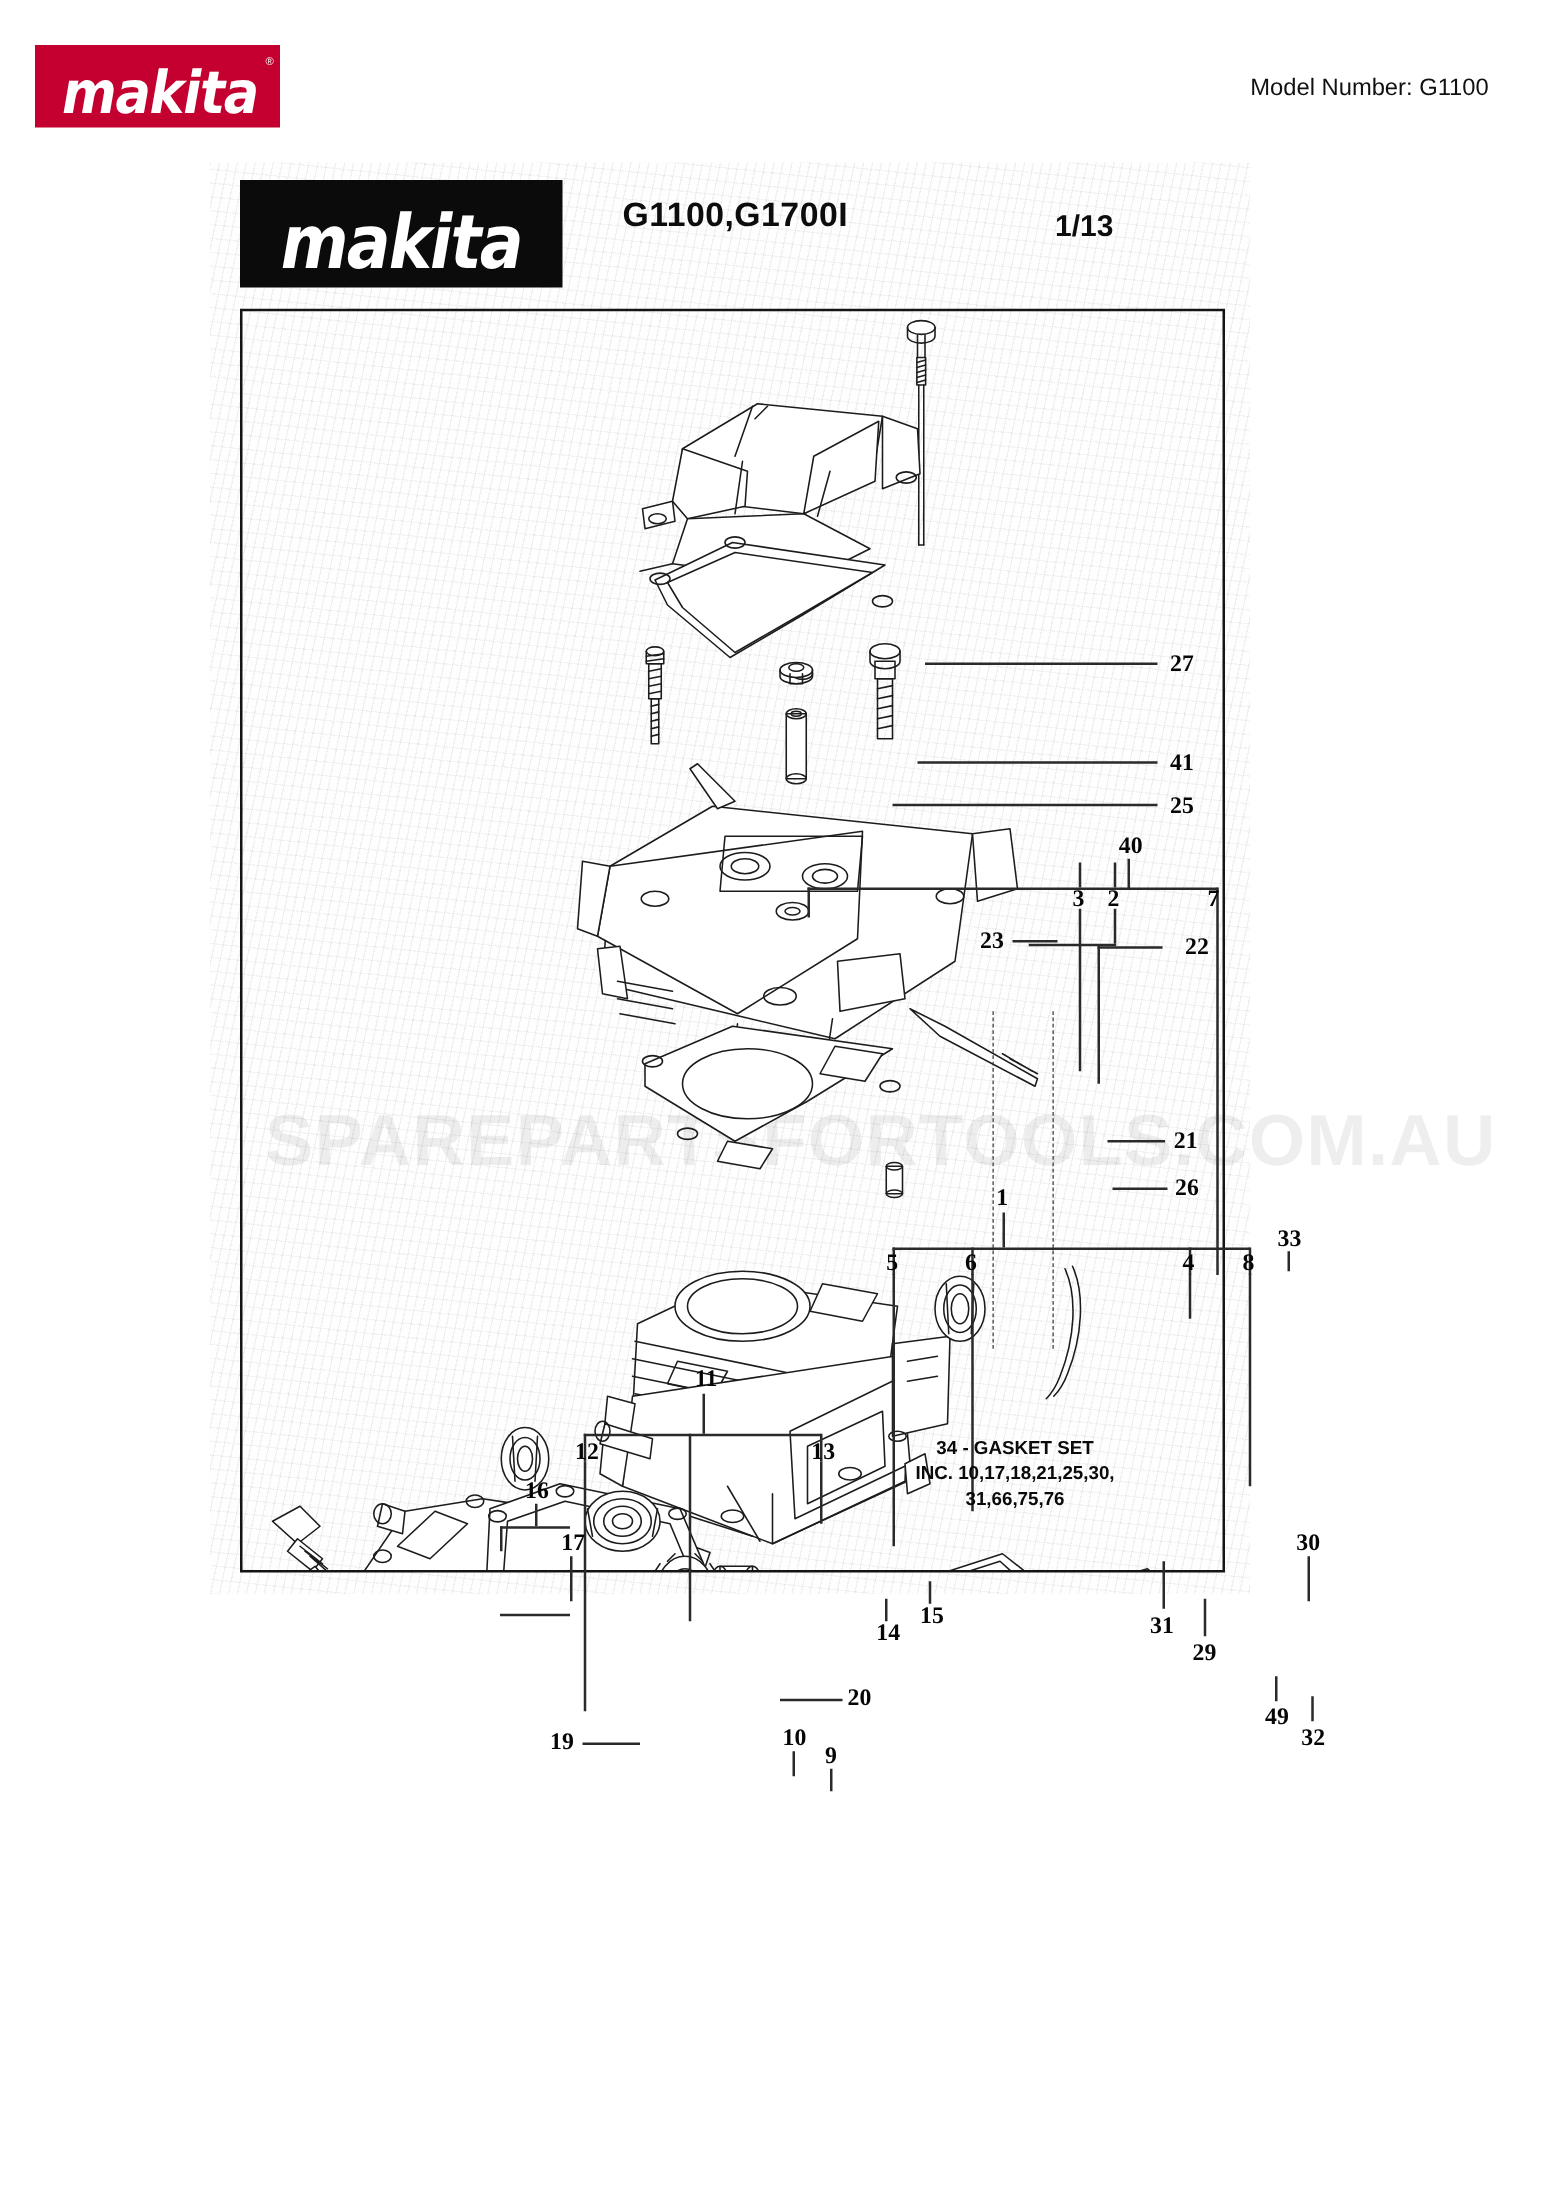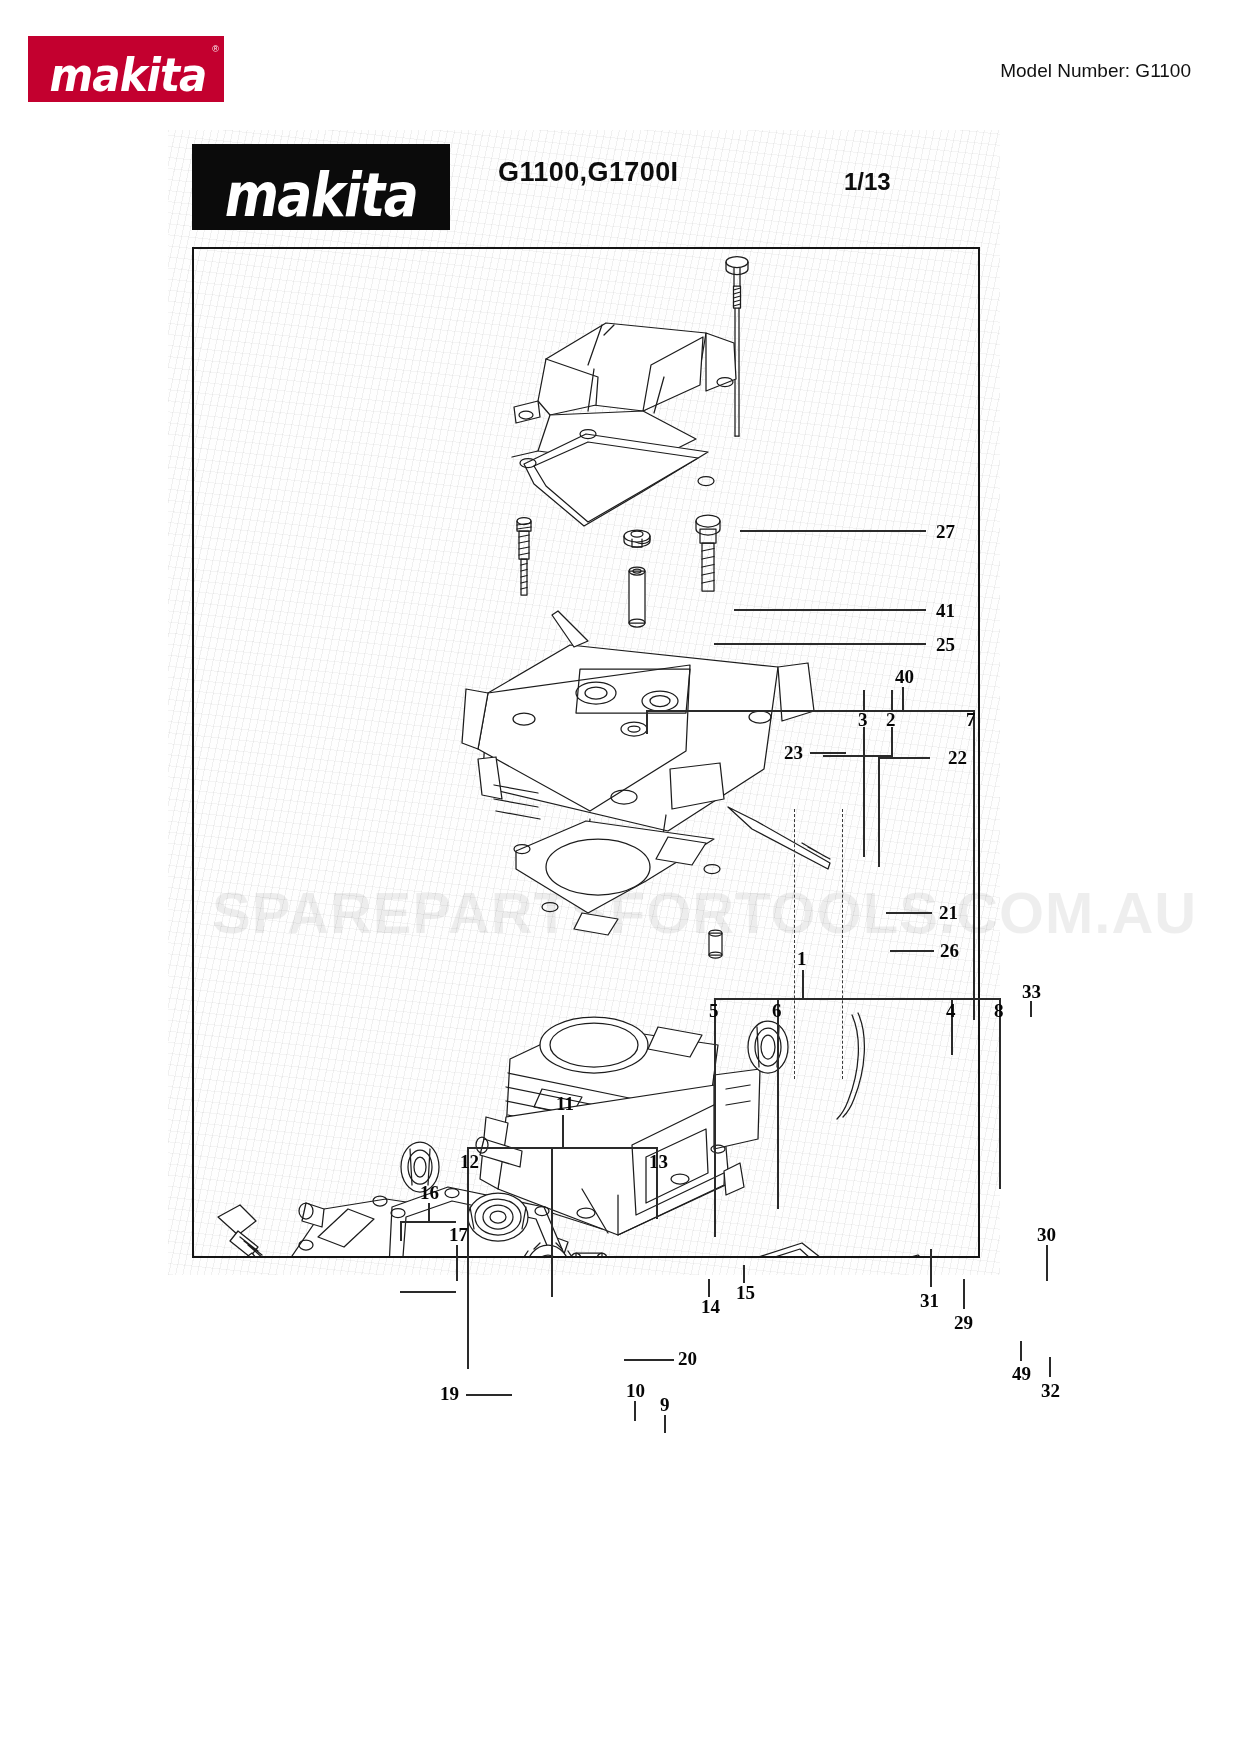--- a/index.html
+++ b/index.html
@@ -592,15 +592,20 @@
     <div class="callout" style="left:484px; top:1100px;">20</div>
     <div class="callout" style="left:432px; top:1132px;">10</div>
     <div class="callout" style="left:466px; top:1146px;">9</div>
     <div class="callout" style="left:246px; top:1135px;">19</div>
     <div class="callout" style="left:843px; top:976px;">30</div>
     <div class="callout" style="left:726px; top:1042px;">31</div>
     <div class="callout" style="left:760px; top:1064px;text-align:center;">29</div>
     <div class="callout" style="left:818px; top:1115px;">49</div>
     <div class="callout" style="left:847px; top:1132px;">32</div>
 
+    <div id="gasket-note">
+      <div>34 - GASKET SET</div>
+      <div>INC. 10,17,18,21,25,30,</div>
+      <div>31,66,75,76</div>
+    </div>
 
   </div>
 </div>
 
 </body></html>

